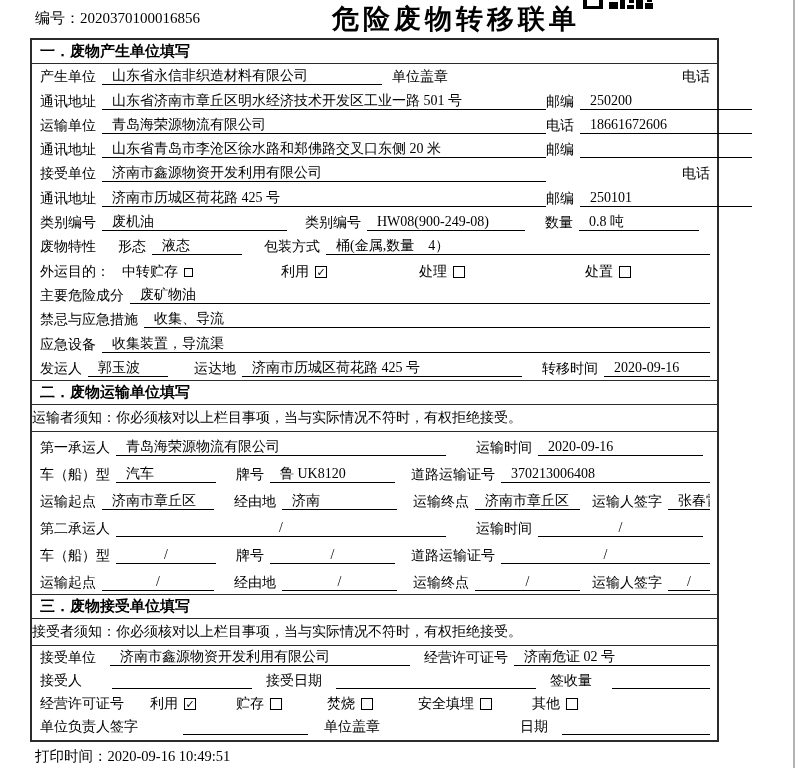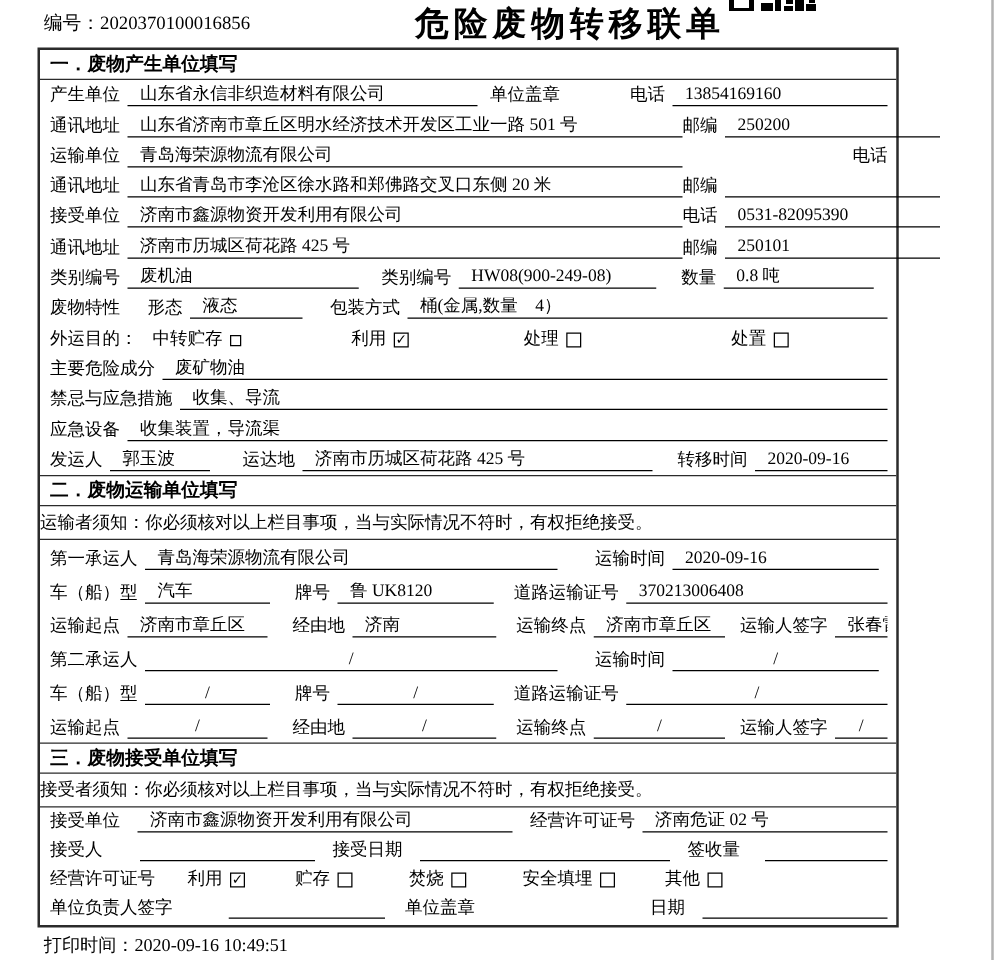--- a/index.html
+++ b/index.html
@@ -59,56 +59,55 @@
 <div class="form">
 
   <div class="sec-header">一．废物产生单位填写</div>
 
   <div class="row h1">
     <span class="lbl">产生单位</span>
     <span class="u ml6" style="width:280px">山东省永信非织造材料有限公司</span>
     <span class="lbl ml10">单位盖章</span>
     <span class="grp">
         <span class="lbl">电话</span>
-        <span class="u ml6" style="width:172px">13854169160</span>
       </span>
   </div>
 
   <div class="row h1">
     <span class="lbl">通讯地址</span>
     <span class="u ml6" style="width:444px">山东省济南市章丘区明水经济技术开发区工业一路 501 号</span>
     <span class="grp">
         <span class="lbl">邮编</span>
         <span class="u ml6" style="width:172px">250200</span>
       </span>
   </div>
 
   <div class="row h1">
     <span class="lbl">运输单位</span>
     <span class="u ml6" style="width:444px">青岛海荣源物流有限公司</span>
     <span class="grp">
         <span class="lbl">电话</span>
+        <span class="u ml6" style="width:172px">18661672606</span>
       </span>
   </div>
 
   <div class="row h1">
     <span class="lbl">通讯地址</span>
     <span class="u ml6" style="width:444px">山东省青岛市李沧区徐水路和郑佛路交叉口东侧 20 米</span>
     <span class="grp">
         <span class="lbl">邮编</span>
         <span class="u ml6" style="width:172px"></span>
       </span>
   </div>
 
   <div class="row h1">
     <span class="lbl">接受单位</span>
     <span class="u ml6" style="width:444px">济南市鑫源物资开发利用有限公司</span>
     <span class="grp">
         <span class="lbl">电话</span>
-        <span class="u ml6" style="width:172px">0531-82095390</span>
       </span>
   </div>
 
   <div class="row h1">
     <span class="lbl">通讯地址</span>
     <span class="u ml6" style="width:444px">济南市历城区荷花路 425 号</span>
     <span class="grp">
         <span class="lbl">邮编</span>
         <span class="u ml6" style="width:172px">250101</span>
       </span>

